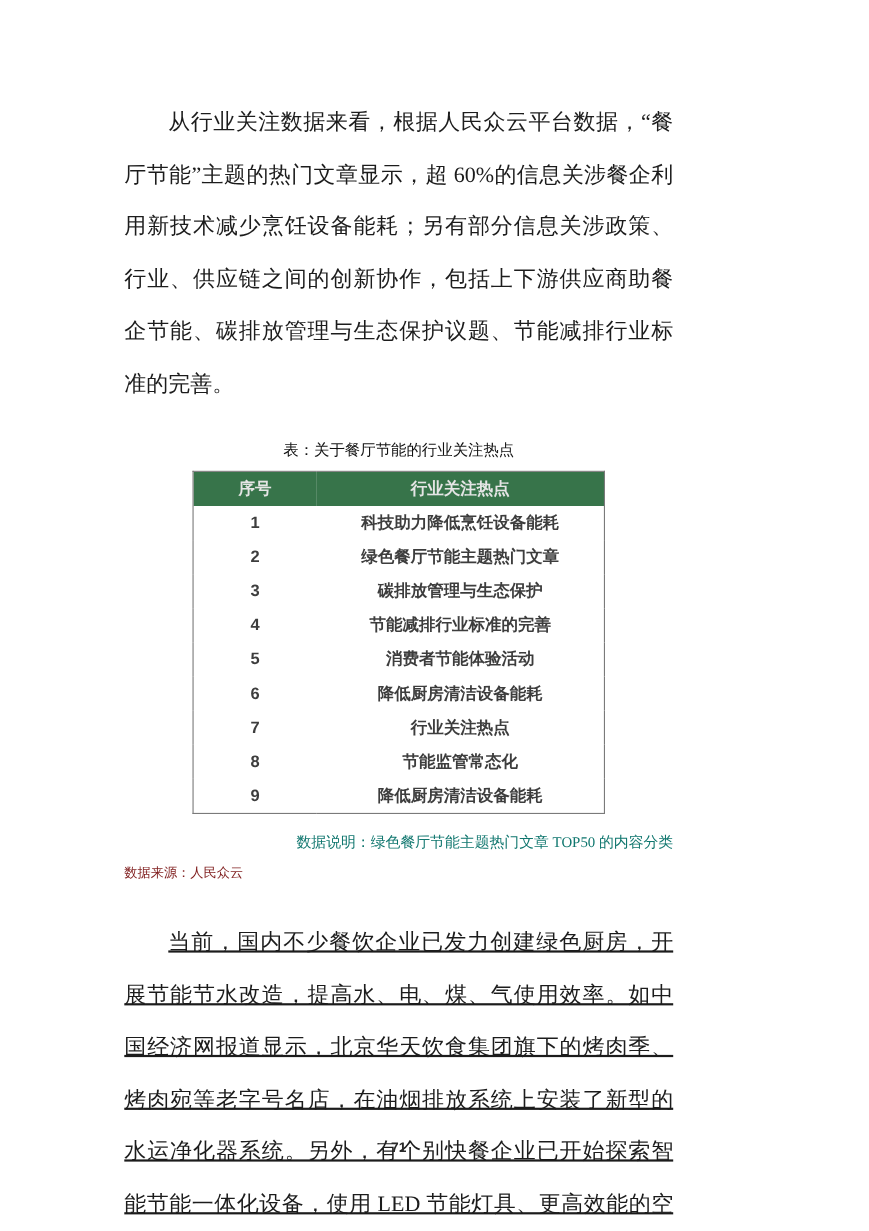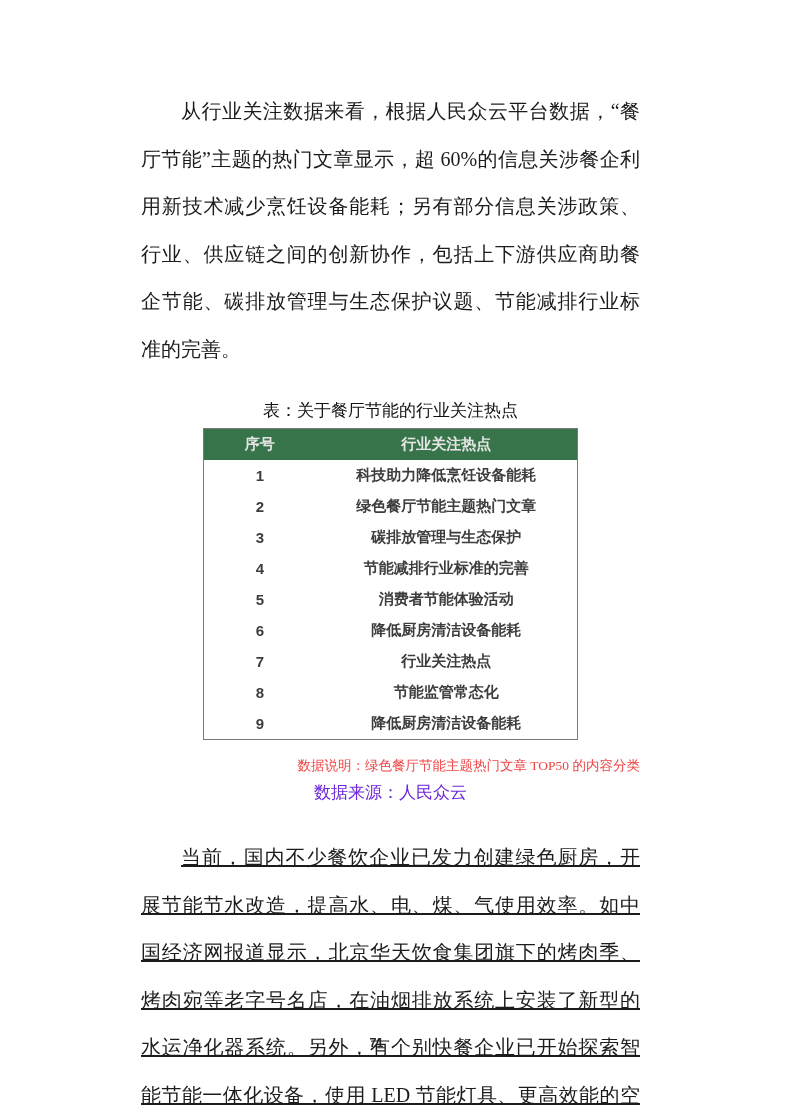--- a/index.html
+++ b/index.html
@@ -8,40 +8,39 @@
     background: #ffffff;
   }
   .page {
     position: relative;
     width: 725px;
     height: 1119px;
     background: #ffffff;
     overflow: hidden;
     font-family: "Liberation Serif", "DejaVu Serif", serif;
     color: #1c1c1c;
-    padding-left: 28px;
   }
   .content {
     padding: 88px 113px 0 113px;
   }
   .body-para {
     margin: 0;
     font-size: 20px;
     line-height: 47.5px;
     text-align: justify;
     text-justify: inter-ideograph;
     text-indent: 2em;
     color: #1c1c1c;
   }
   .table-section {
     margin-top: 26px;
   }
   .table-title {
     text-align: center;
-    font-size: 17px;
+    font-size: 14px;
     line-height: 24px;
     margin-bottom: 5px;
     color: #111111;
   }
   table.hotspots {
     width: 375px;
     margin: 0 auto;
     border-collapse: collapse;
     border: 1px solid #7a7a7a;
     font-family: "Liberation Sans", "DejaVu Sans", sans-serif;
@@ -67,28 +66,28 @@
     vertical-align: middle;
     border: none;
   }
   table.hotspots .col-index { width: 30%; }
   table.hotspots .col-topic { width: 70%; }
   .data-note {
     margin-top: 16px;
     text-align: right;
     font-size: 13.5px;
     line-height: 20px;
-    color: #ef4444;
+    color: #0f766e;
   }
   .data-source {
     margin-top: 4px;
-    text-align: center;
-    font-size: 17px;
+    text-align: left;
+    font-size: 12px;
     line-height: 26px;
-    color: #6d28d9;
+    color: #7f1d1d;
   }
   .para-2 {
     margin-top: 28px;
     text-decoration: underline;
   }
   .page-number {
     position: absolute;
     top: 1036px;
     left: 0;
     width: 100%;

